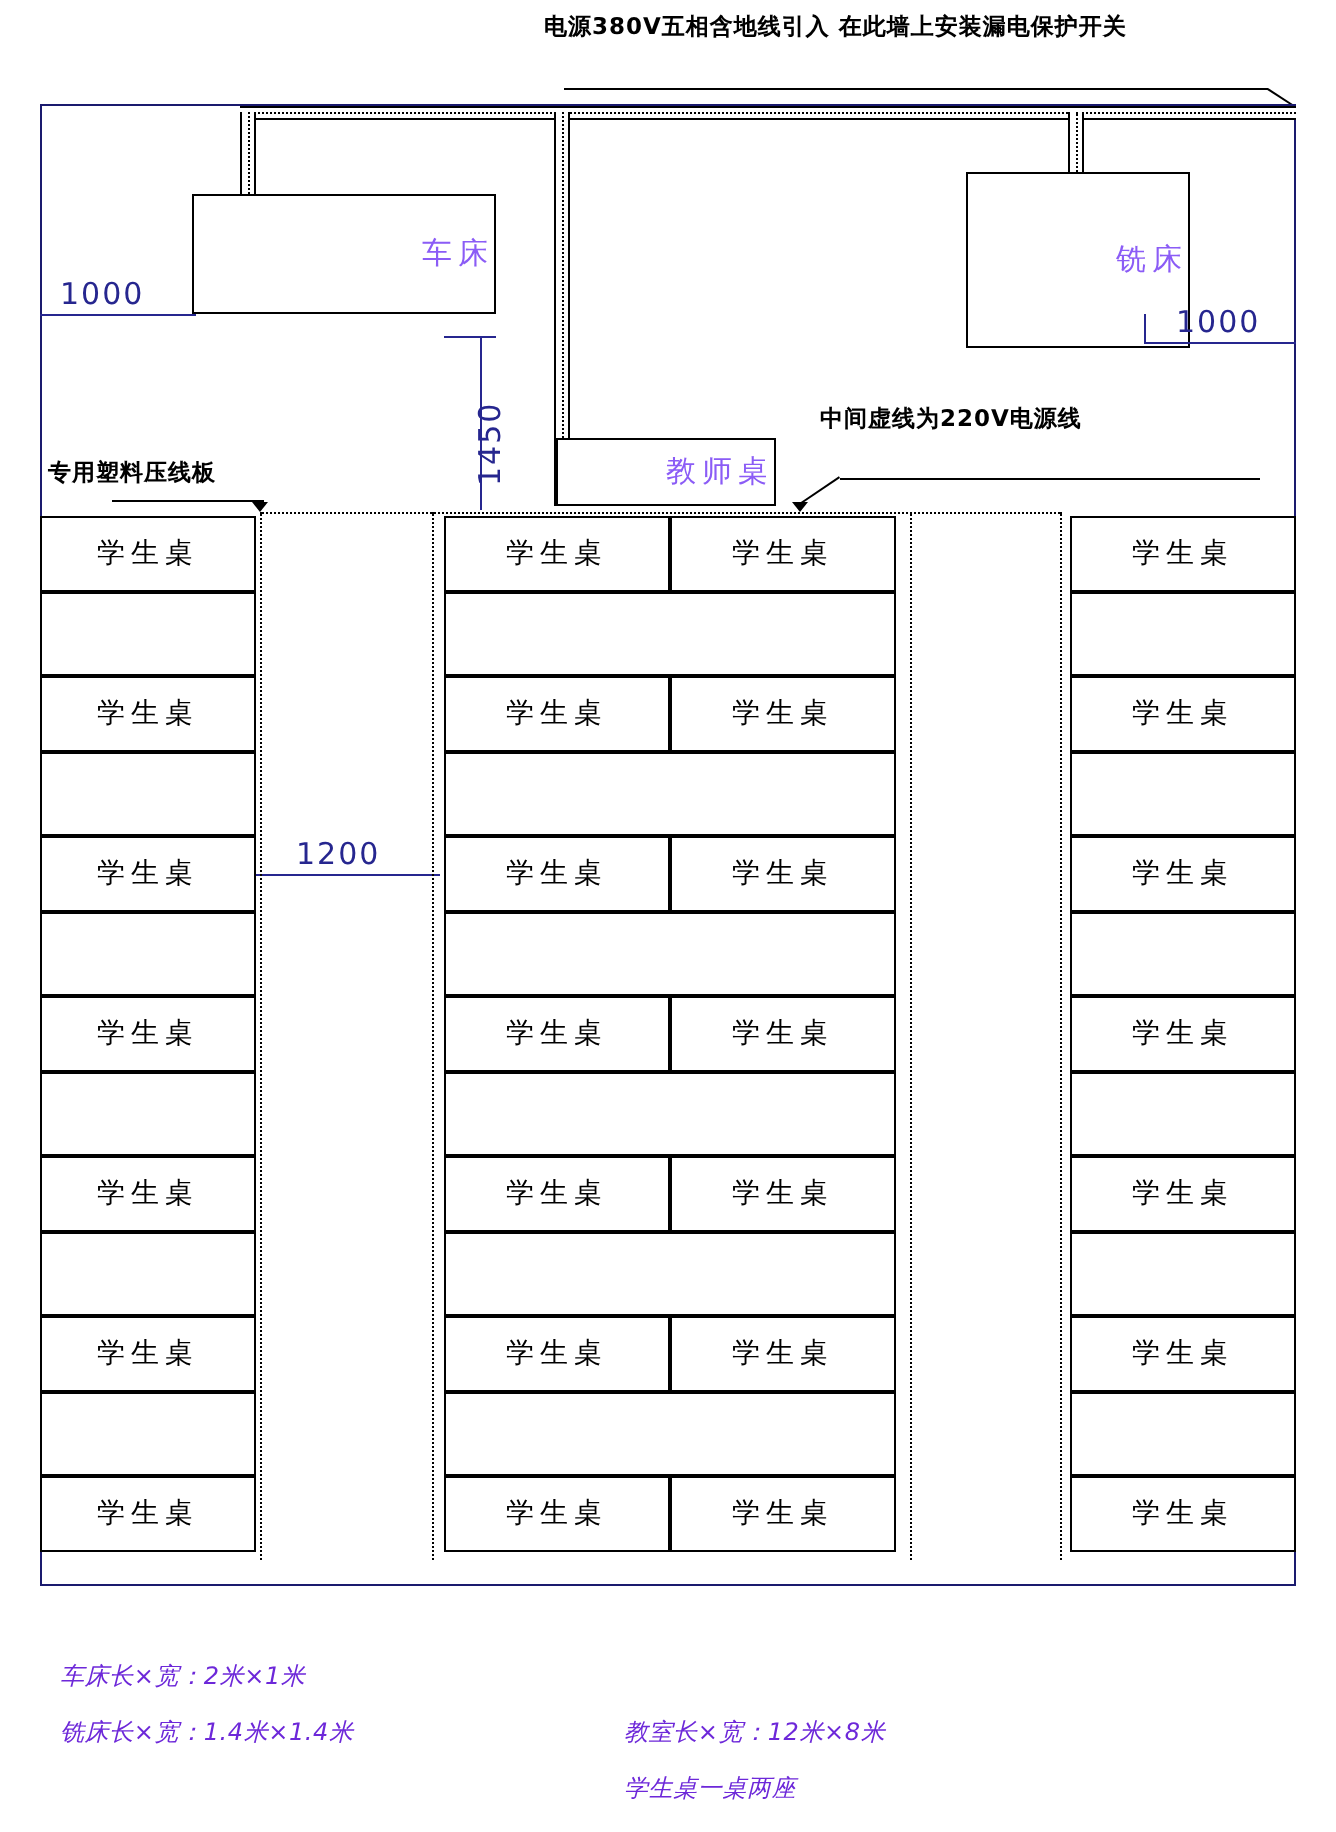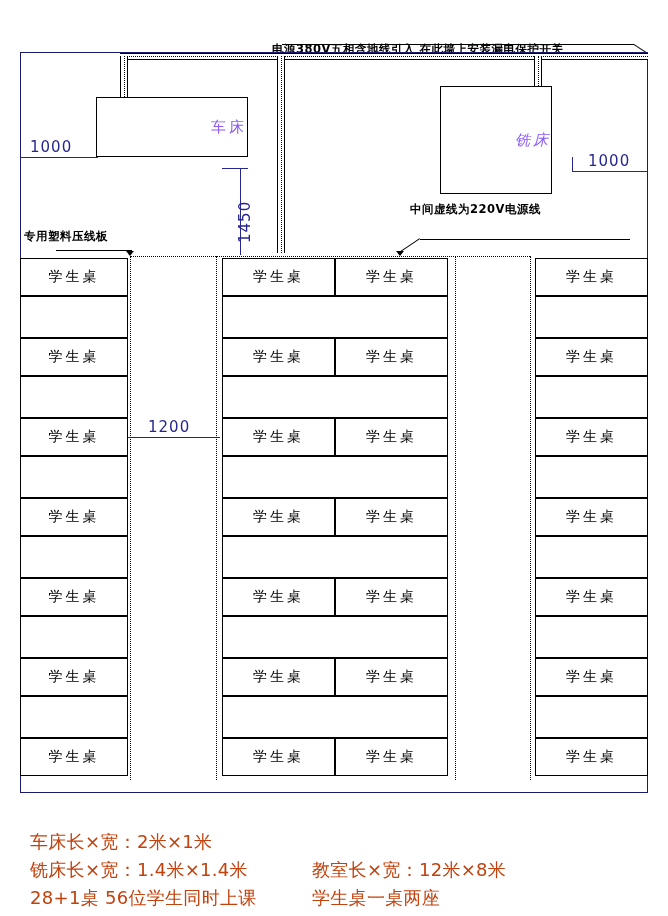--- a/index.html
+++ b/index.html
@@ -2,25 +2,25 @@
 <html><head>
 <meta charset="utf-8">
 <style>
   html,body{margin:0;padding:0;background:#ffffff;}
   body{width:668px;height:916px;position:relative;overflow:hidden;
        font-family:"DejaVu Sans","Liberation Sans",sans-serif;}
   .stage{position:absolute;left:0;top:0;width:668px;height:916px;}
 
   
   .hdr{position:absolute;font-weight:bold;font-size:11.5px;color:#000;
-       letter-spacing:.5px;white-space:nowrap;line-height:15px;margin-top:36px;}
+       letter-spacing:.5px;white-space:nowrap;line-height:15px;}
   .note{position:absolute;font-weight:bold;font-size:11.5px;color:#000;
         letter-spacing:.5px;white-space:nowrap;line-height:16px;}
-  .legend{position:absolute;font-size:18px;color:#c2410c;white-space:nowrap;
-          letter-spacing:.3px;}
+  .legend{position:absolute;font-size:12px;color:#6d28d9;white-space:nowrap;
+          letter-spacing:.3px;font-style:italic;}
 
   
   .wallbox{position:absolute;border:1.3px solid #1a1a6e;box-sizing:border-box;}
   .blk{position:absolute;border:1.2px solid #000;box-sizing:border-box;
        background:#fff;}
   .blk>span{position:absolute;left:0;right:0;top:50%;transform:translateY(-50%);
        text-align:right;font-size:15px;letter-spacing:3px;color:#8b5cf6;}
 
   
   .cell{position:absolute;border:1.1px solid #000;box-sizing:border-box;
@@ -84,24 +84,27 @@
     </div>
 
   <div class="cond-v" style="left:277px;top:56px;width:8px;height:197px;">
       <i></i>
     </div>
 
   <div class="blk" style="left:96px;top:97px;width:152px;height:60px;">
     <span>车床</span>
   </div>
 
-  <div class="blk" style="left:440px;top:86px;width:112px;height:108px;font-style:italic;">
+  <div class="blk" style="left:483px;top:86px;width:112px;height:88px;">
     <span>铣床</span>
   </div>
 
+  <div class="blk" style="left:278px;top:219px;width:110px;height:34px;">
+    <span>教师桌</span>
+  </div>
 
   <div class="dimh" style="left:20px;top:157px;width:78px;"></div>
   <div class="dimtxt" style="left:30px;top:138px;">1000</div>
 
   <div class="dimv" style="left:572px;top:157px;height:14px;"></div>
   <div class="dimh" style="left:572px;top:171px;width:76px;"></div>
   <div class="dimtxt" style="left:588px;top:152px;">1000</div>
 
   <div class="dimh" style="left:222px;top:168px;width:26px;"></div>
   <div class="dimv" style="left:240px;top:168px;height:87px;"></div>
@@ -236,16 +239,15 @@
       <div class="cell" style="left: 535px; top: 738px; width: 113px; height: 38px;">
         <span>学生桌</span>
       </div>
     </div>
 
   <div class="legend" style="left:30px;top:830px;">车床长×宽：2米×1米</div>
 
   <div class="legend" style="left:30px;top:858px;">铣床长×宽：1.4米×1.4米</div>
   <div class="legend" style="left:312px;top:858px;">教室长×宽：12米×8米</div>
 
-  <div class="legend" style="left:30px;top:886px;">28+1桌   56位学生同时上课</div>
   <div class="legend" style="left:312px;top:886px;">学生桌一桌两座</div>
 
 </div>
 
 </body></html>

